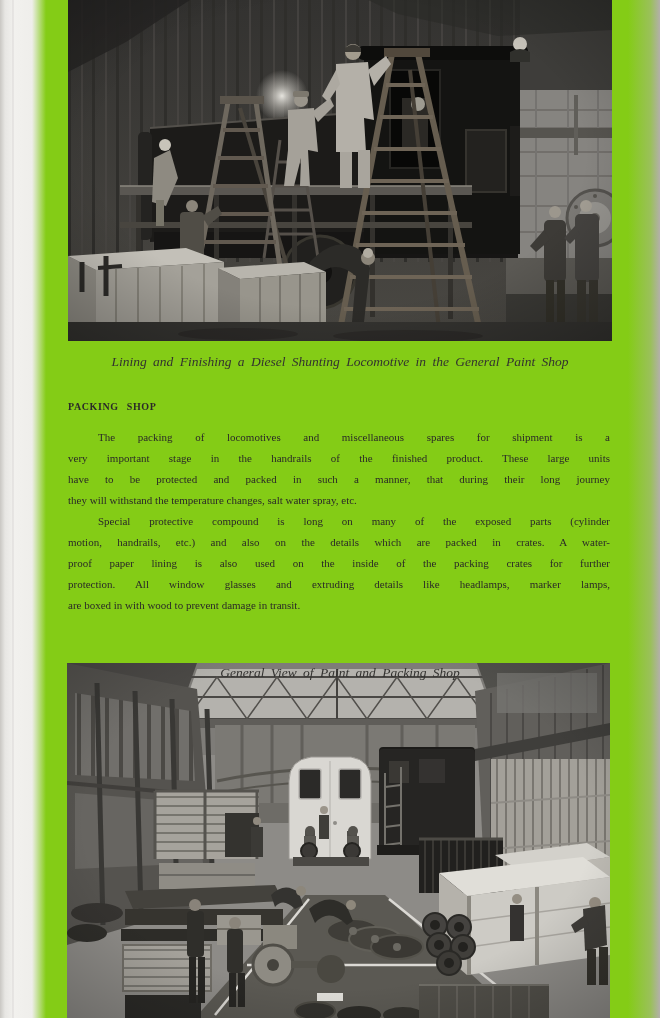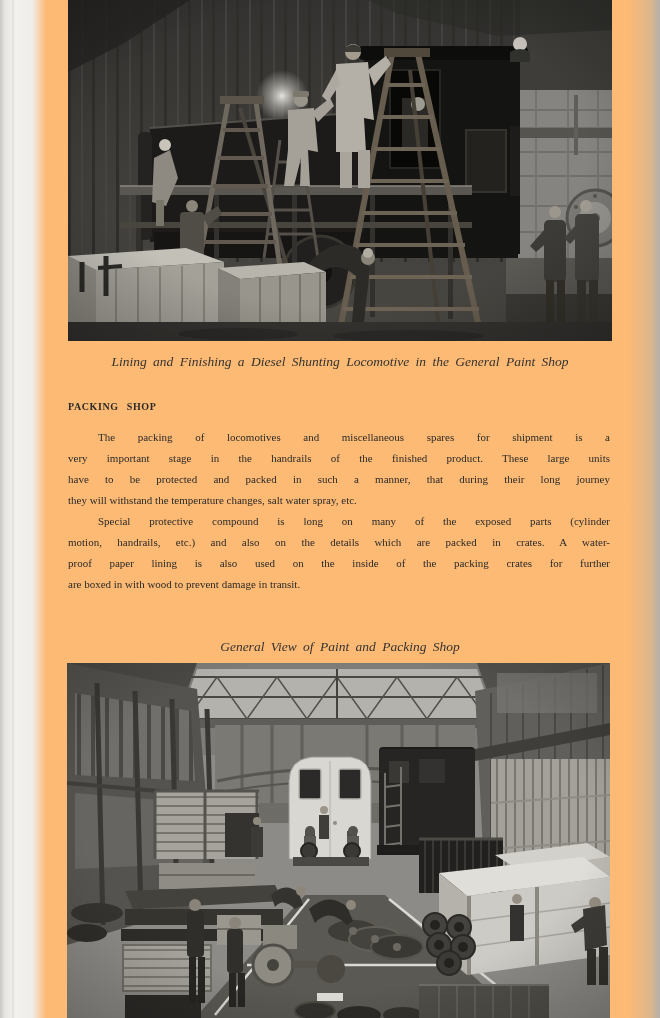--- a/index.html
+++ b/index.html
@@ -1,18 +1,18 @@
 <!DOCTYPE html>
 <html><head>
 <meta charset="utf-8">
 <style>
   html,body{margin:0;padding:0;}
   .page{
     position:relative;width:660px;height:1018px;overflow:hidden;
-    background:#fdba74;
+    background:#84cc16;
     font-family:"Liberation Serif", serif;
     color:#2b2a28;
   }
   .left-edge{
     position:absolute;left:0;top:0;bottom:0;width:46px;z-index:4;pointer-events:none;
     background:linear-gradient(90deg,#c9c7c3 0px,#e7e6e3 5px,#f2f1ee 14px,#efeeeb 32px,rgba(229,228,225,0) 46px);
   }
   .crease{position:absolute;left:12px;top:0;bottom:0;width:2px;background:rgba(60,58,54,0.06);z-index:5;}
   .right-edge{
     position:absolute;right:0;top:0;bottom:0;width:32px;z-index:4;pointer-events:none;
@@ -20,21 +20,21 @@
   }
   .photo{position:absolute;display:block;z-index:1;}
   .photo-top{left:68px;top:0;}
   .photo-bottom{left:67px;top:663px;}
   .caption{
     position:absolute;left:68px;width:544px;text-align:center;
     font-style:italic;font-size:13.5px;line-height:18px;
     word-spacing:3px;color:#333230;z-index:2;
   }
   .caption-top{top:353px;}
-  .caption-bottom{top:638px;}
+  .caption-bottom{top:664px;}
   .heading{
     position:absolute;left:68px;top:401px;width:544px;
     font-weight:bold;font-size:10px;letter-spacing:.6px;word-spacing:5px;z-index:2;
   }
   .para{position:absolute;left:68px;width:542px;font-size:11px;z-index:2;}
   .para-1{top:427px;}
   .para-2{top:511px;}
   .line{
     height:21px;line-height:21px;white-space:normal;
     text-align:justify;text-align-last:justify;
@@ -267,20 +267,21 @@
     <div class="line first">The packing of locomotives and miscellaneous spares for shipment is a</div>
     <div class="line">very important stage in the handrails of the finished product. These large units</div>
     <div class="line">have to be protected and packed in such a manner, that during their long journey</div>
     <div class="line last">they will withstand the temperature changes, salt water spray, etc.</div>
   </div>
 
   <div class="para para-2">
     <div class="line first">Special protective compound is long on many of the exposed parts (cylinder</div>
     <div class="line">motion, handrails, etc.) and also on the details which are packed in crates. A water-</div>
     <div class="line">proof paper lining is also used on the inside of the packing crates for further</div>
+    <div class="line">protection. All window glasses and extruding details like headlamps, marker lamps,</div>
     <div class="line last">are boxed in with wood to prevent damage in transit.</div>
   </div>
 
   <div class="caption caption-bottom">General View of Paint and Packing Shop</div>
 
   <svg class="photo photo-bottom" width="543" height="355" viewBox="0 0 543 355" aria-hidden="true">
     <defs>
       <pattern id="slatH" patternUnits="userSpaceOnUse" width="40" height="9">
         <rect width="40" height="9" fill="#a6a39c"></rect>
         <rect y="7" width="40" height="2" fill="#77756e"></rect>

